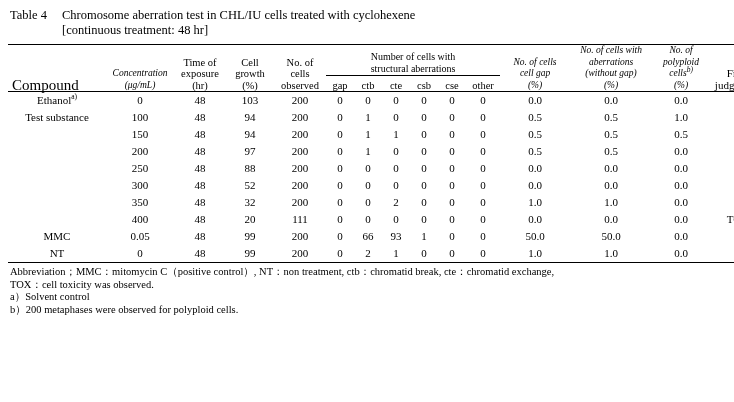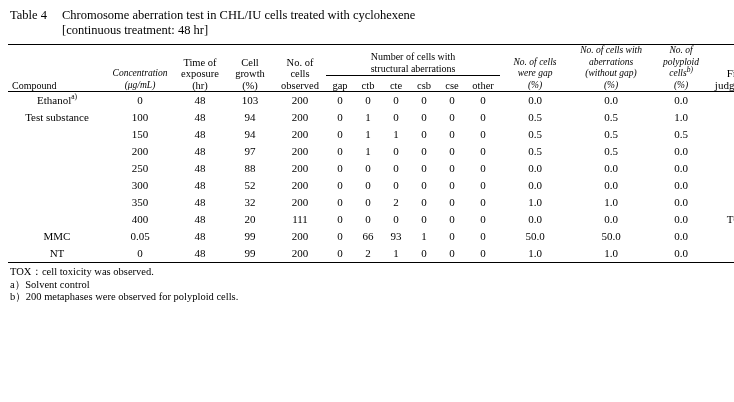--- a/index.html
+++ b/index.html
@@ -62,21 +62,21 @@
     border-bottom: 1.3px solid #000;
   }
   thead td {
     font-size: 10.5px;
     line-height: 11.5px;
     padding-bottom: 2px;
   }
   .hdr-compound {
     text-align: left !important;
     padding-left: 4px !important;
-    font-size: 10px;
+    font-size: 15px;
   }
   .hdr-final {
     font-size: 11px;
   }
   .sub-rule {
     border-bottom: 0.8px solid #000;
   }
   .small {
     font-size: 9.5px;
     font-style: italic;
@@ -161,21 +161,21 @@
           <div>No. of</div>
           <div>cells</div>
           <div>observed</div>
         </td>
         <td colspan="6" class="sub-rule grp-title">
           <div>Number of cells with</div>
           <div>structural aberrations</div>
         </td>
         <td rowspan="2">
           <div class="small">No. of cells</div>
-          <div class="small">were gap</div>
+          <div class="small">cell gap</div>
           <div class="small">(%)</div>
         </td>
         <td rowspan="2">
           <div class="small">No. of cells with</div>
           <div class="small">aberrations</div>
           <div class="small">(without gap)</div>
           <div class="small">(%)</div>
         </td>
         <td rowspan="2">
           <div class="small">No. of</div>
@@ -366,18 +366,19 @@
           <td>0</td>
           <td>1.0</td>
           <td>1.0</td>
           <td>0.0</td>
           <td>–</td>
         </tr>
       </tbody>
   </table>
 
   <div class="notes">
+    <div>Abbreviation；MMC：mitomycin C（positive control）, NT：non treatment, ctb：chromatid break, cte：chromatid exchange,</div>
     <div>TOX：cell toxicity was observed.</div>
     <div>a）Solvent control</div>
     <div>b）200 metaphases were observed for polyploid cells.</div>
   </div>
 
 </div>
 
 </body></html>

